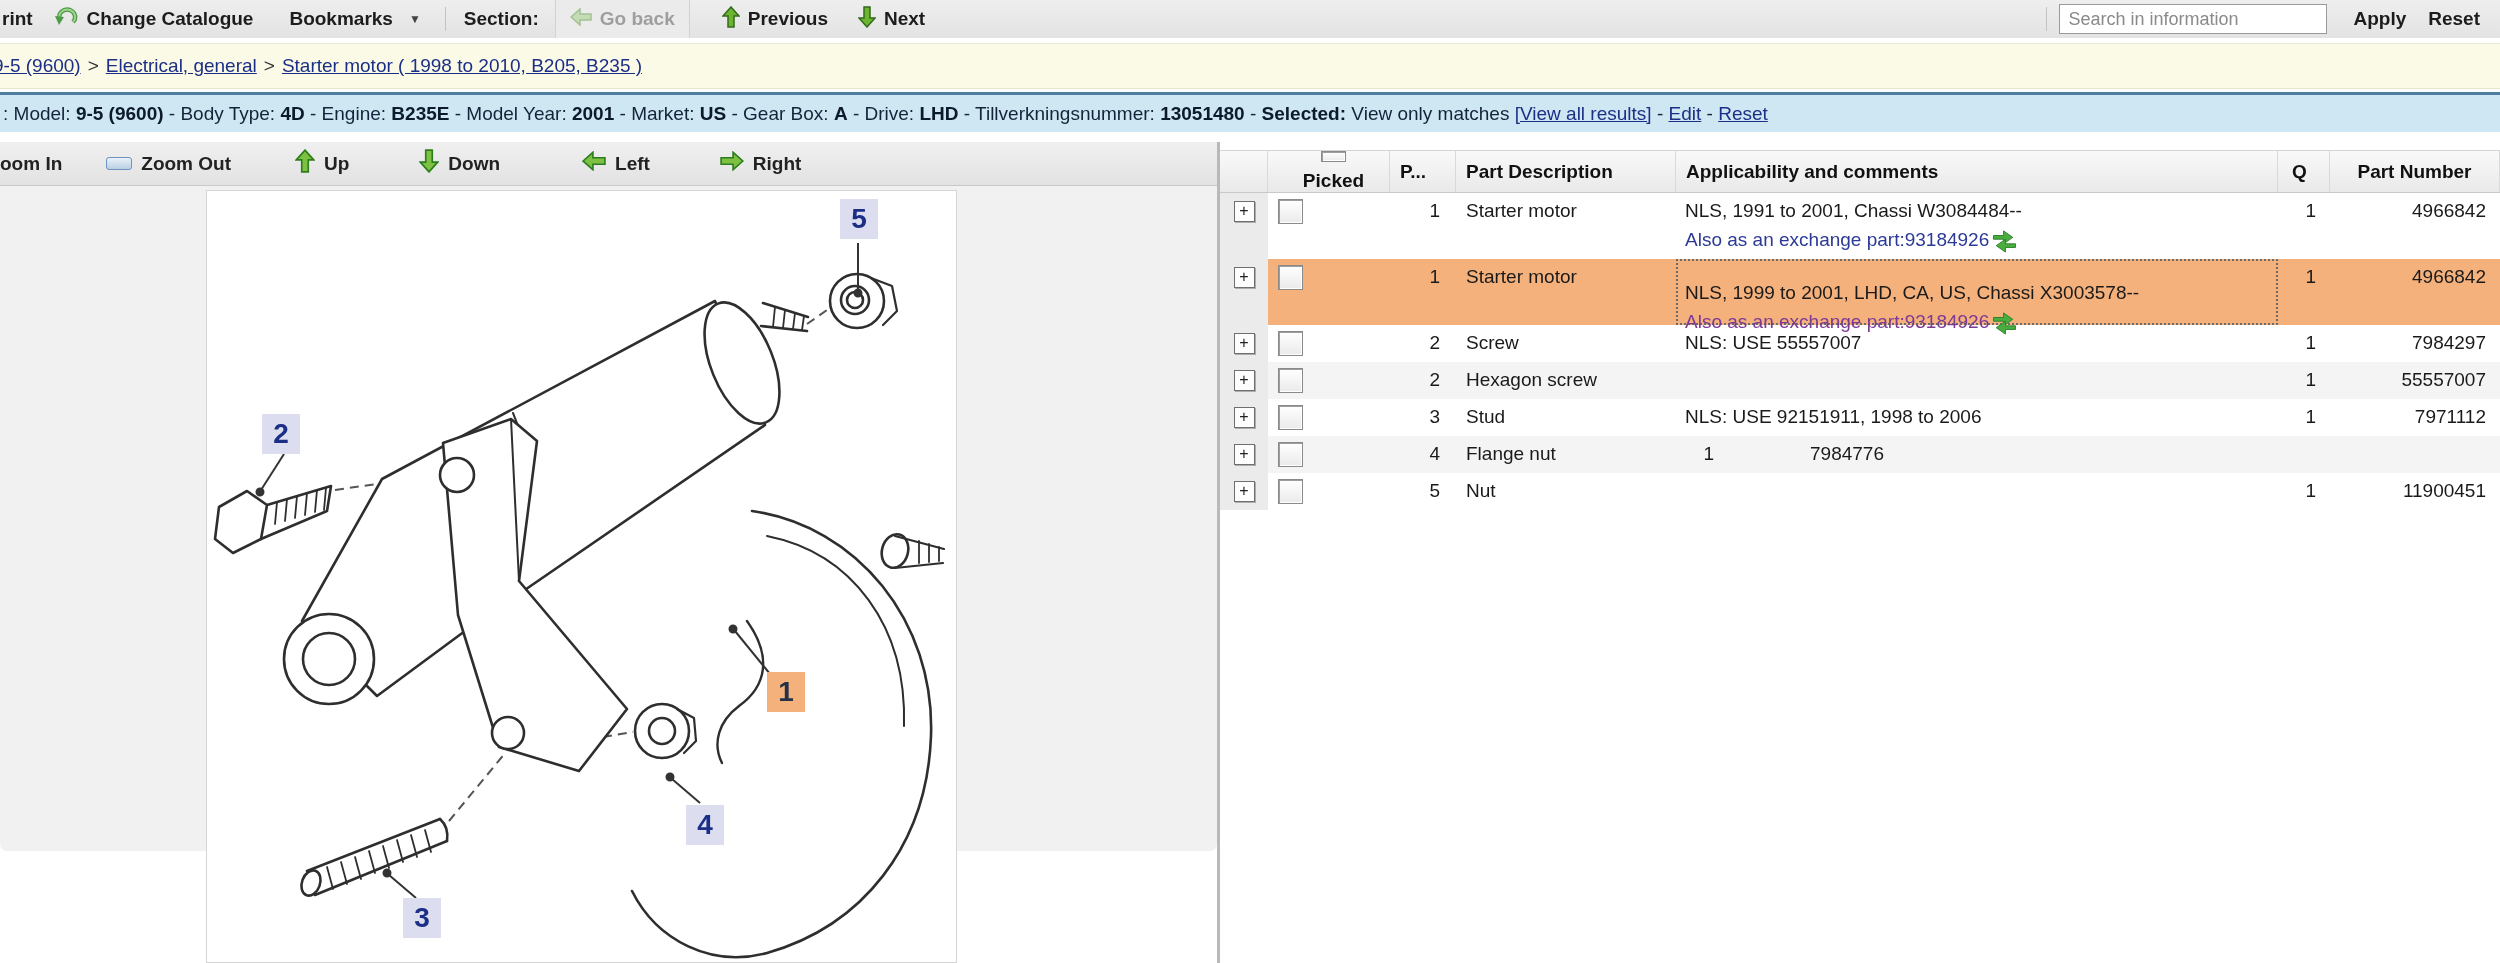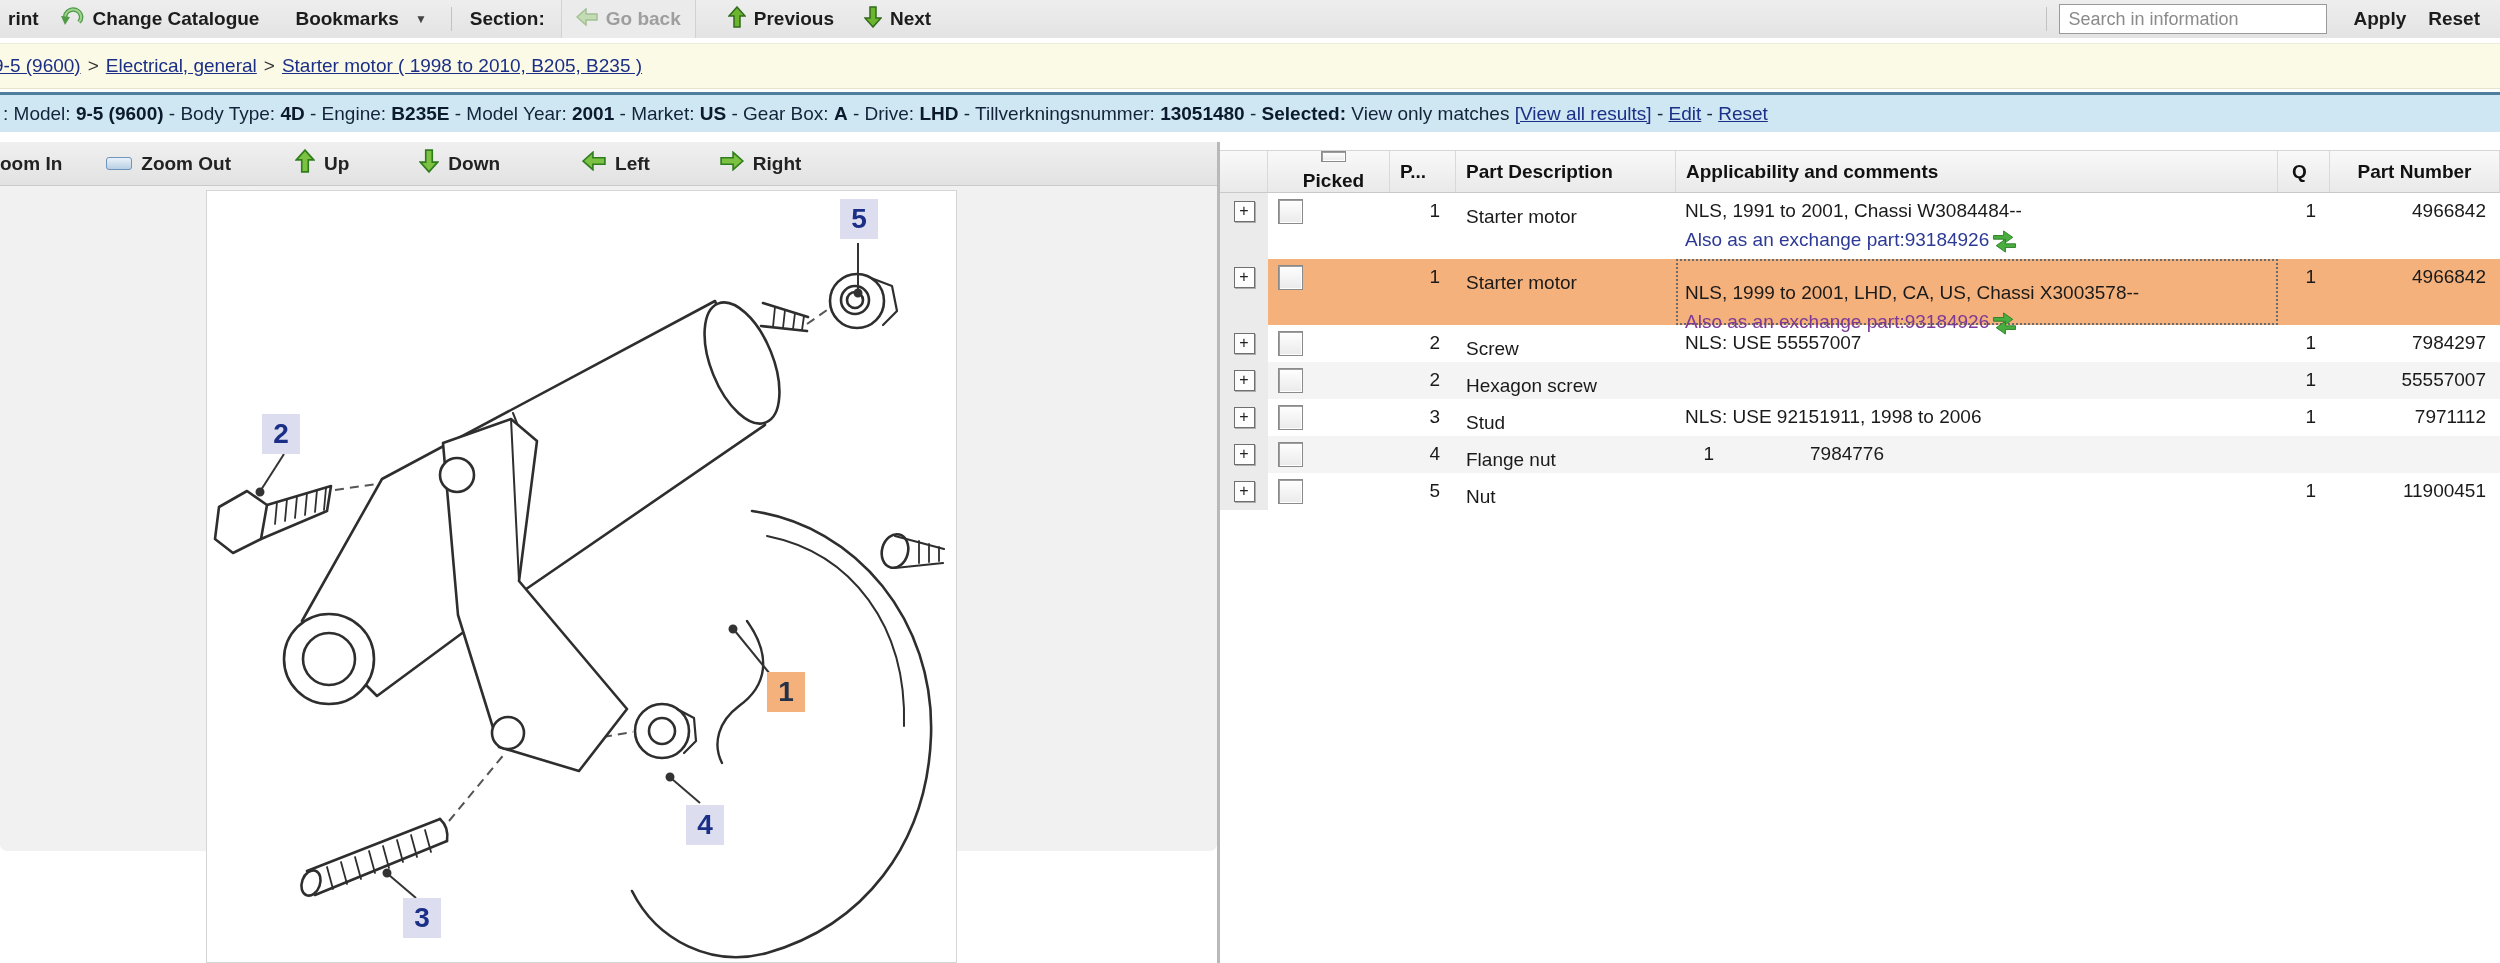--- a/index.html
+++ b/index.html
@@ -76,40 +76,40 @@
   .trow{display:flex;width:1280px;background:#fff;}
   .trow.alt{background:var(--row-alt);}
   .trow.sel{background:var(--selected-row);}
   .trow.h1{height:37px;}
   .trow.h2{height:66px;}
   .cell{box-sizing:border-box;}
   .c-exp{width:48px;background:#ebebeb;display:flex;justify-content:center;align-items:flex-start;padding-top:8px;}
   .trow.sel .c-exp{background:#ebebeb;}
   .c-pick{width:122px;padding:6px 0 0 10px;}
   .c-pos{width:66px;text-align:right;padding:7px 16px 0 0;}
-  .c-desc{width:220px;padding:13px 0 0 10px;}
+  .c-desc{width:220px;padding:7px 0 0 10px;}
   .c-app{width:602px;padding:5px 0 0 9px;line-height:26px;}
   .trow.sel .c-app{border:2px dotted #6b6b6b;padding:19px 0 0 7px;}
   .c-q{width:52px;text-align:right;padding:7px 14px 0 0;}
   .c-pn{width:170px;text-align:right;padding:7px 14px 0 0;}
   .x-line{display:flex;align-items:flex-end;gap:3px;margin-top:3px;color:var(--exchange-link);}
   .trow.sel .x-line{color:var(--exchange-link-selected);}
   .expander{width:19px;height:19px;border:1px solid #6f6f6f;background:#fdfdfd;box-shadow:1px 1px 0 #adadad;
             font-size:16px;line-height:17px;text-align:center;color:#222;cursor:pointer;display:inline-block;}
   .cb{display:inline-block;width:23px;height:23px;background:linear-gradient(#fff,#eaeaea);
       border:1px solid #8a8a8a;box-shadow:inset 1px 1px 0 #9d9d9d,inset -1px -1px 0 #fff;cursor:pointer;}
   .btn-text{cursor:pointer;}
 </style>
 </head>
 <body>
 
 <div id="app">
 
   <div class="topbar">
-    <span class="tb-item btn-text" style="margin-left:8px">rint</span>
+    <span class="tb-item btn-text" style="margin-left:2px">rint</span>
     <span class="tb-item btn-text" style="margin-left:20px">
       <span>
         <svg viewBox="0 0 26 22" width="26" height="22">
           <path d="M7,14 C4,7 11,2 17,4 C22,6 24,12 20,16" fill="none" stroke="#4e9a45" stroke-width="4.5"></path>
           <path d="M7,14 C4,7 11,2 17,4 C22,6 24,12 20,16" fill="none" stroke="#9ed48f" stroke-width="2"></path>
           <polygon points="2,10 11,11 6,19" fill="#4e9a45"></polygon>
         </svg>
       </span>
       <span>Change Catalogue</span>
     </span>

